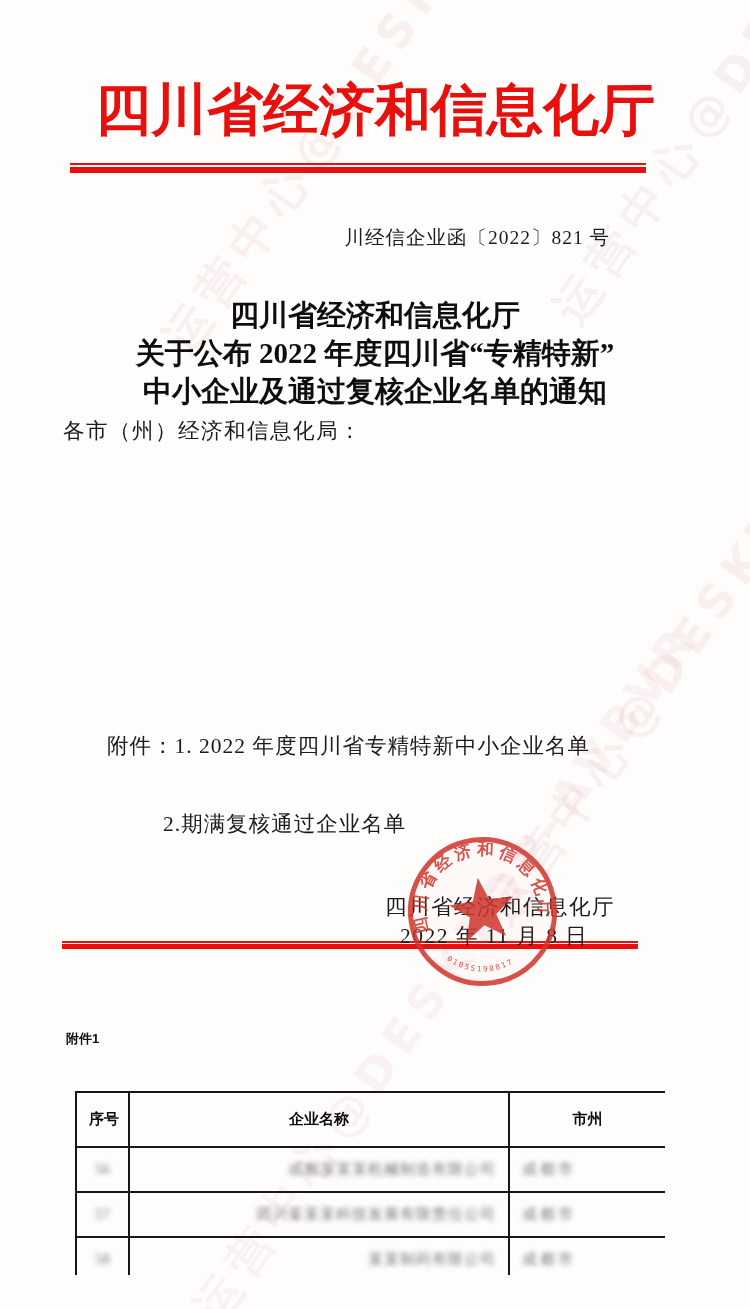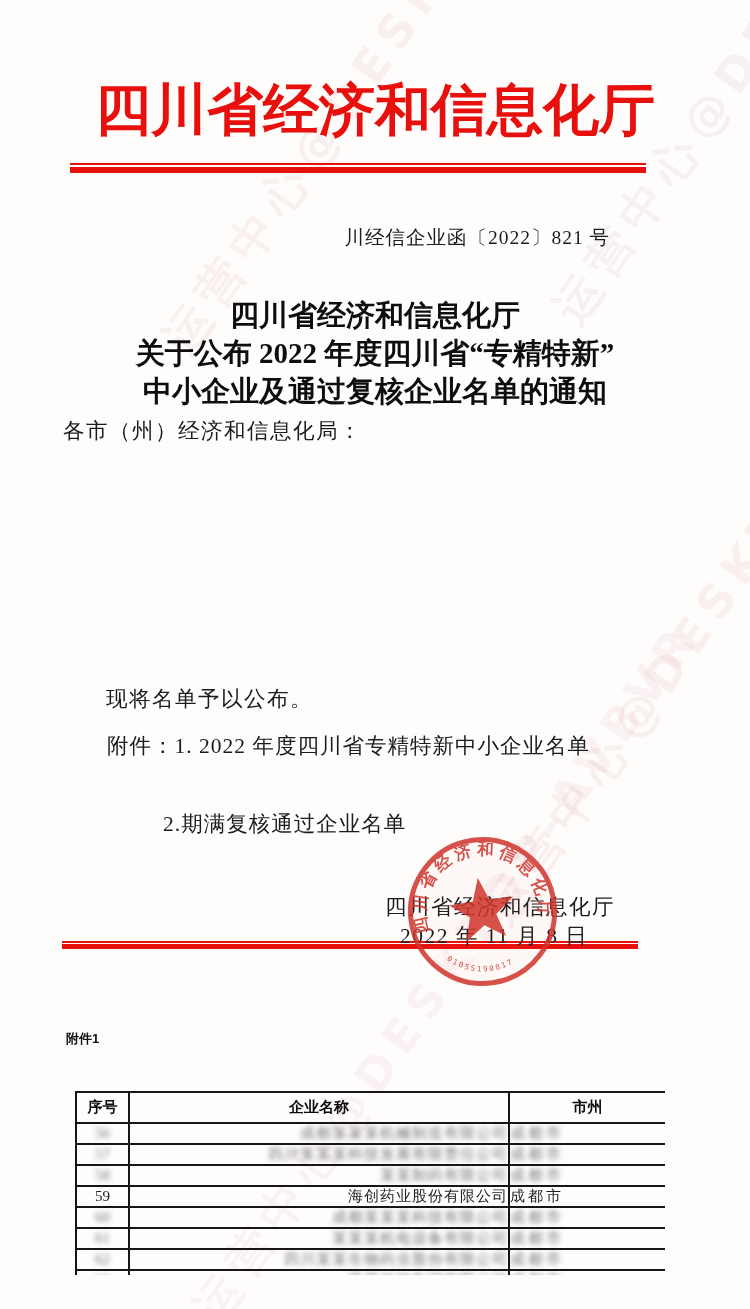--- a/index.html
+++ b/index.html
@@ -63,21 +63,21 @@
     font-size:13px;font-weight:bold;color:#111;
     font-family:"Liberation Sans","DejaVu Sans",sans-serif;
   }
   .table-title{
     position:absolute;top:1048px;left:0;width:100%;text-align:center;
     font-size:22px;font-weight:bold;color:#0d0d0d;letter-spacing:.5px;
   }
   .table-wrap{position:absolute;top:1091px;left:75px;width:590px;height:184px;overflow:hidden;}
   table.roster{border-collapse:collapse;width:590px;table-layout:fixed;}
   table.roster th,table.roster td{
-    border:2px solid #161616;padding:0;overflow:hidden;white-space:nowrap;
+    border:2px solid #161616;padding:12px;overflow:hidden;white-space:nowrap;
   }
   table.roster th{
     height:29px;font-size:15px;font-weight:bold;
     font-family:"Liberation Sans","DejaVu Sans",sans-serif;
     text-align:center;color:#0d0d0d;
   }
   table.roster td{height:18.5px;font-size:15px;color:#1e1e1e;margin-left:44px;}
   td.no{text-align:center;}
   td.name{text-align:right;padding-left:13px;letter-spacing:1px;}
   td.city{text-align:left;letter-spacing:3px;}
@@ -102,21 +102,20 @@
 
   <div class="doc-number">川经信企业函〔2022〕821 号</div>
 
   <div class="doc-title">
     <div>四川省经济和信息化厅</div>
     <div>关于公布 2022 年度四川省“专精特新”</div>
     <div>中小企业及通过复核企业名单的通知</div>
   </div>
 
   <div class="body-text salutation">各市（州）经济和信息化局：</div>
-  <div class="body-text announce">现将名单予以公布。</div>
 
   <div class="body-text attach-line1">
     <span>附件：</span><span>1. 2022 年度四川省专精特新中小企业名单</span>
   </div>
   <div class="body-text attach-line2">2.期满复核通过企业名单</div>
 
   <div class="body-text sig-agency">四川省经济和信息化厅</div>
   <div class="body-text sig-date">2022 年 11 月 8 日</div>
 
   <div class="rule bottom">

